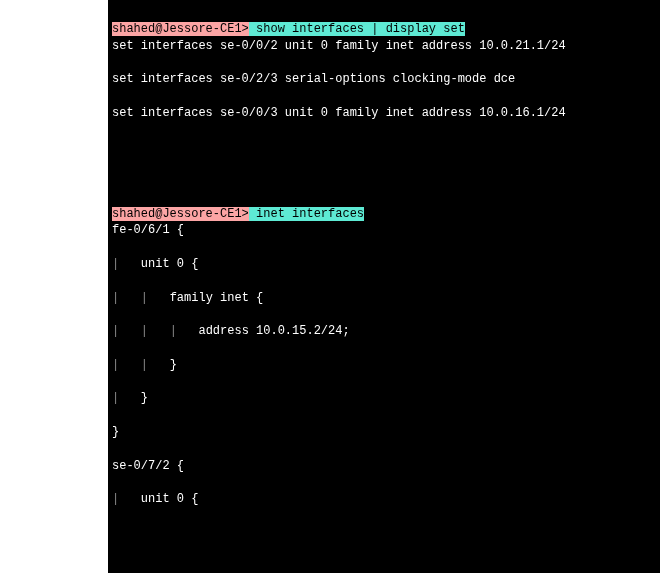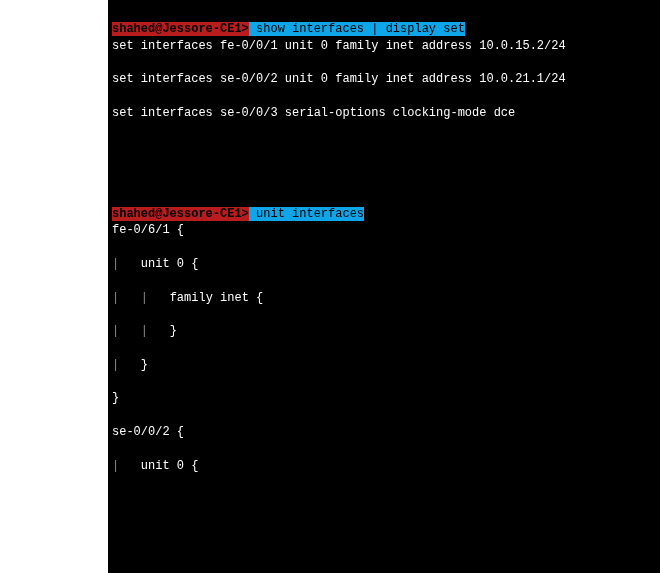--- a/index.html
+++ b/index.html
@@ -13,57 +13,57 @@
     .terminal {
       background: #000;
       color: #fff;
       width: 552px;
       margin-left: 108px;
       padding: 4px 0 20px 4px;
       box-sizing: border-box;
       white-space: pre;
     }
     .prompt {
-      background: #b91c1c;
+      background: #fca5a5;
       color: #000;
-      font-weight: bold;
     }
     .cmd {
-      background: #0ea5e9;
+      background: #5eead4;
       color: #000;
     }
     .output-line {
       color: #fff;
     }
     .guide {
       color: #888;
       display: inline;
     }
     .blank {
       height: 1.4em;
     }
   </style>
 </head>
 <body>
 
 <div class="terminal">
 <span class="prompt">shahed@Jessore-CE1&gt;</span><span class="cmd"> show interfaces | display set</span>
-<div class="output-line">set interfaces fe-0/0/1 unit 0 family inet address 10.0.15.2/24</div>
 <div class="output-line">set interfaces se-0/0/2 unit 0 family inet address 10.0.21.1/24</div>
-<div class="output-line">set interfaces se-0/0/3 serial-options clocking-mode dce</div>
+<div class="output-line">set interfaces se-0/2/3 serial-options clocking-mode dce</div>
+<div class="output-line">set interfaces se-0/0/3 unit 0 family inet address 10.0.16.1/24</div>
 <div class="blank"></div>
 <div class="blank"></div>
-<span class="prompt">shahed@Jessore-CE1&gt;</span><span class="cmd"> unit interfaces</span>
+<span class="prompt">shahed@Jessore-CE1&gt;</span><span class="cmd"> inet interfaces</span>
 <div class="output-line">fe-0/6/1 {</div>
 <div class="output-line"><span class="guide">|   </span>unit 0 {</div>
 <div class="output-line"><span class="guide">|   </span><span class="guide">|   </span>family inet {</div>
+<div class="output-line"><span class="guide">|   </span><span class="guide">|   </span><span class="guide">|   </span>address 10.0.15.2/24;</div>
 <div class="output-line"><span class="guide">|   </span><span class="guide">|   </span>}</div>
 <div class="output-line"><span class="guide">|   </span>}</div>
 <div class="output-line">}</div>
-<div class="output-line">se-0/0/2 {</div>
+<div class="output-line">se-0/7/2 {</div>
 <div class="output-line"><span class="guide">|   </span>unit 0 {</div>
 
 
 
 
 
 
 
 
 

